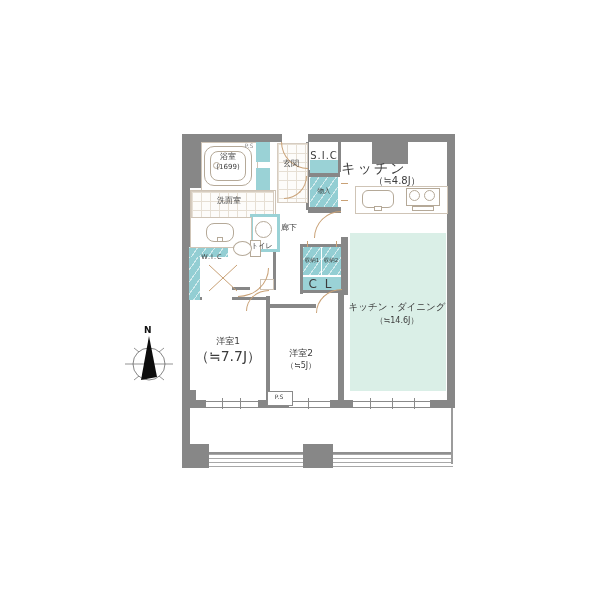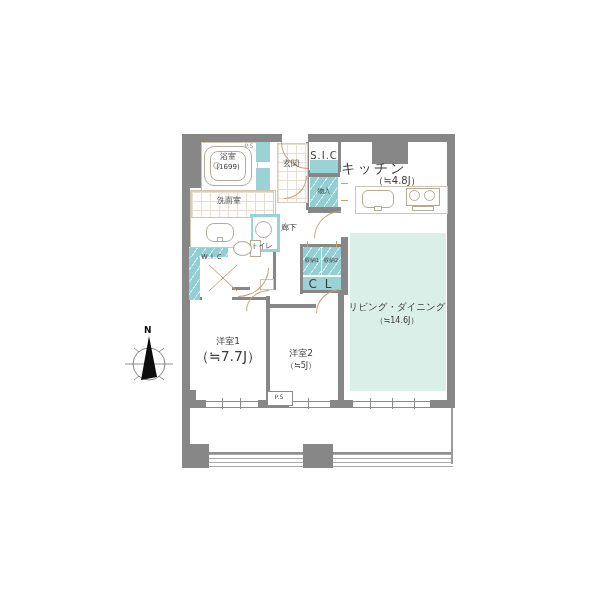--- a/index.html
+++ b/index.html
@@ -156,21 +156,21 @@
   <div class="lbl" style="left:324px;top:156px;font-size:10px;letter-spacing:1px">S.I.C</div>
   <div class="lbl" style="left:324px;top:191px;font-size:6.5px">物入</div>
   <div class="lbl" style="left:374px;top:168px;font-size:14px;letter-spacing:2px">キッチン</div>
   <div class="lbl" style="left:397px;top:181px;font-size:10px">（≒4.8J）</div>
   <div class="lbl" style="left:289px;top:228px;font-size:8px">廊下</div>
   <div class="lbl" style="left:212px;top:257px;font-size:6.5px;letter-spacing:1px">W.I.C</div>
   <div class="lbl" style="left:262px;top:246px;font-size:7px">トイレ</div>
   <div class="lbl" style="left:312px;top:261px;font-size:5.5px">収納1</div>
   <div class="lbl" style="left:331px;top:261px;font-size:5.5px">収納2</div>
   <div class="lbl" style="left:321px;top:284px;font-size:12px;letter-spacing:2px">C L</div>
-  <div class="lbl" style="left:397px;top:307px;font-size:9.5px">リビング・ダイニング</div>
+  <div class="lbl" style="left:397px;top:307px;font-size:9.5px">キッチン・ダイニング</div>
   <div class="lbl" style="left:397px;top:321px;font-size:8px">（≒14.6J）</div>
   <div class="lbl" style="left:228px;top:341px;font-size:9px">洋室1</div>
   <div class="lbl" style="left:228px;top:356px;font-size:14px">（≒7.7J）</div>
   <div class="lbl" style="left:301px;top:353px;font-size:9px">洋室2</div>
   <div class="lbl" style="left:301px;top:366px;font-size:8px">（≒5J）</div>
   <div class="lbl" style="left:279px;top:397px;font-size:6px">P.S</div>
 
 </div>
 
 </body></html>

